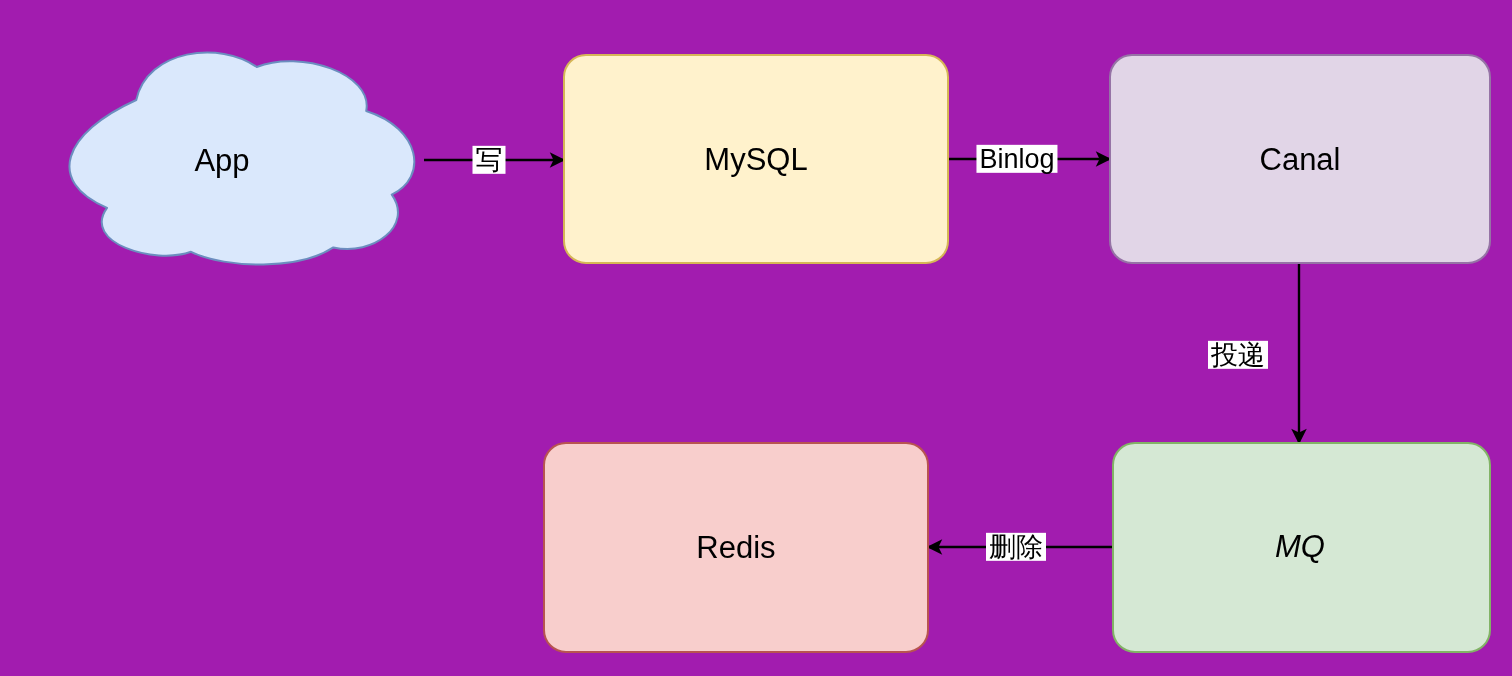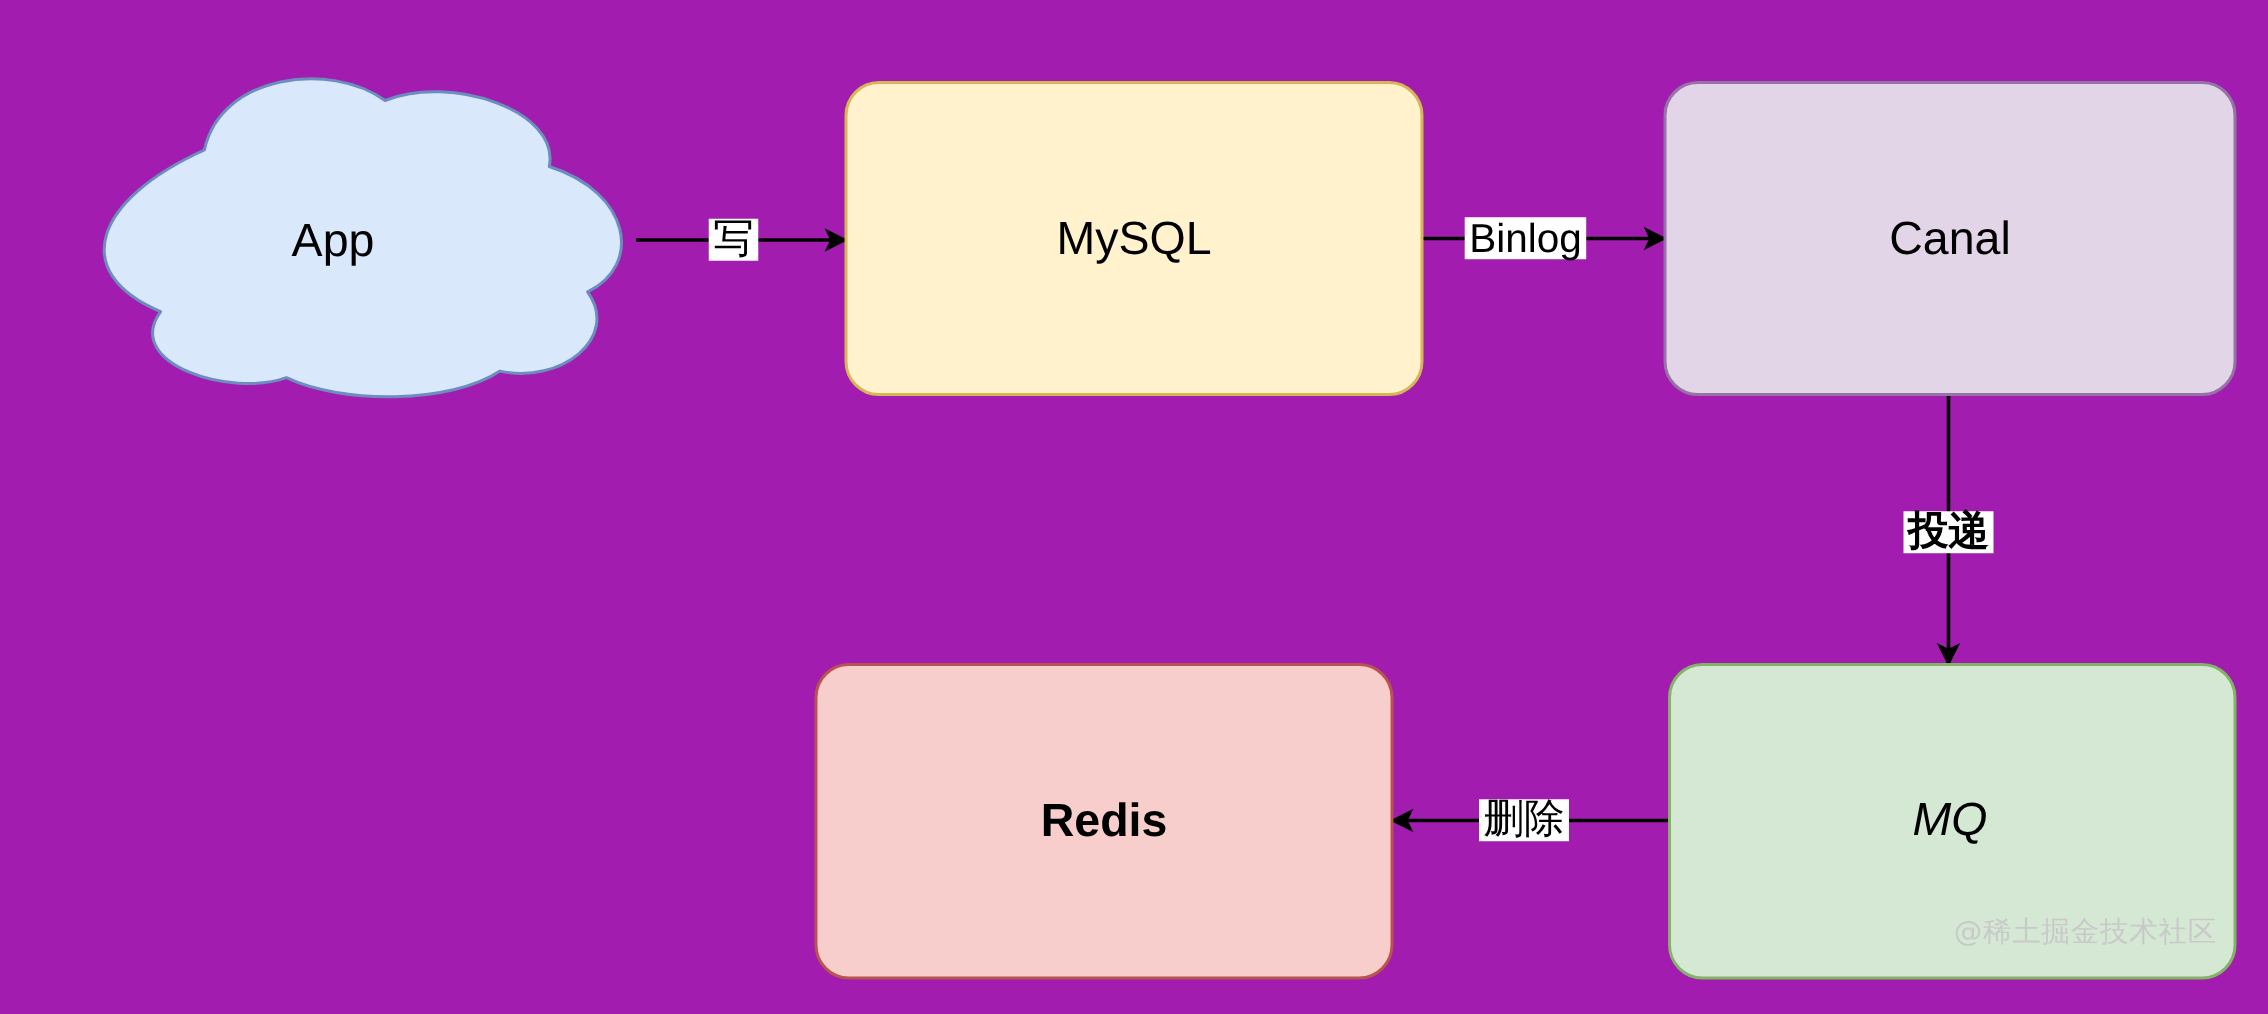--- a/index.html
+++ b/index.html
@@ -83,23 +83,22 @@
         <rect x="1110" y="55" width="380" height="208" rx="22" ry="22" fill="#e1d5e7" stroke="#9673a6" stroke-width="2" stroke-linejoin="round"></rect>
         <rect x="544" y="443" width="384" height="209" rx="22" ry="22" fill="#f8cecc" stroke="#b85450" stroke-width="2" stroke-linejoin="round"></rect>
         <rect x="1113" y="443" width="377" height="209" rx="22" ry="22" fill="#d5e8d4" stroke="#82b366" stroke-width="2" stroke-linejoin="round"></rect>
       </g>
   </svg>
 
   <div id="labels-layer">
       <div class="node-label" style="left: 222px; top: 160px;">App</div>
       <div class="node-label" style="left: 756px; top: 159px; text-align: center;">MySQL</div>
       <div class="node-label" style="left: 1300px; top: 159px; text-align: center;">Canal</div>
-      <div class="node-label" style="left: 736px; top: 547px; font-weight: bold;">Redis</div>
+      <div class="node-label" style="left: 736px; top: 547px;">Redis</div>
       <div class="node-label" style="left: 1300px; top: 546px; font-style: italic;">MQ</div>
       <div class="edge-label cjk" style="left: 489px; top: 160px;">写</div>
       <div class="edge-label" style="left: 1017px; top: 159px;">Binlog</div>
-      <div class="edge-label cjk" style="left: 1299px; top: 355px; font-weight: bold;">投递</div>
+      <div class="edge-label cjk" style="left: 1238px; top: 355px;">投递</div>
       <div class="edge-label cjk" style="left: 1016px; top: 547px; text-align: right;">删除</div>
     </div>
 
-  <div class="watermark" style="left: 1478px; top: 621px; color: rgb(201, 201, 201);">@稀土掘金技术社区</div>
 
 </div>
 
 </body></html>

